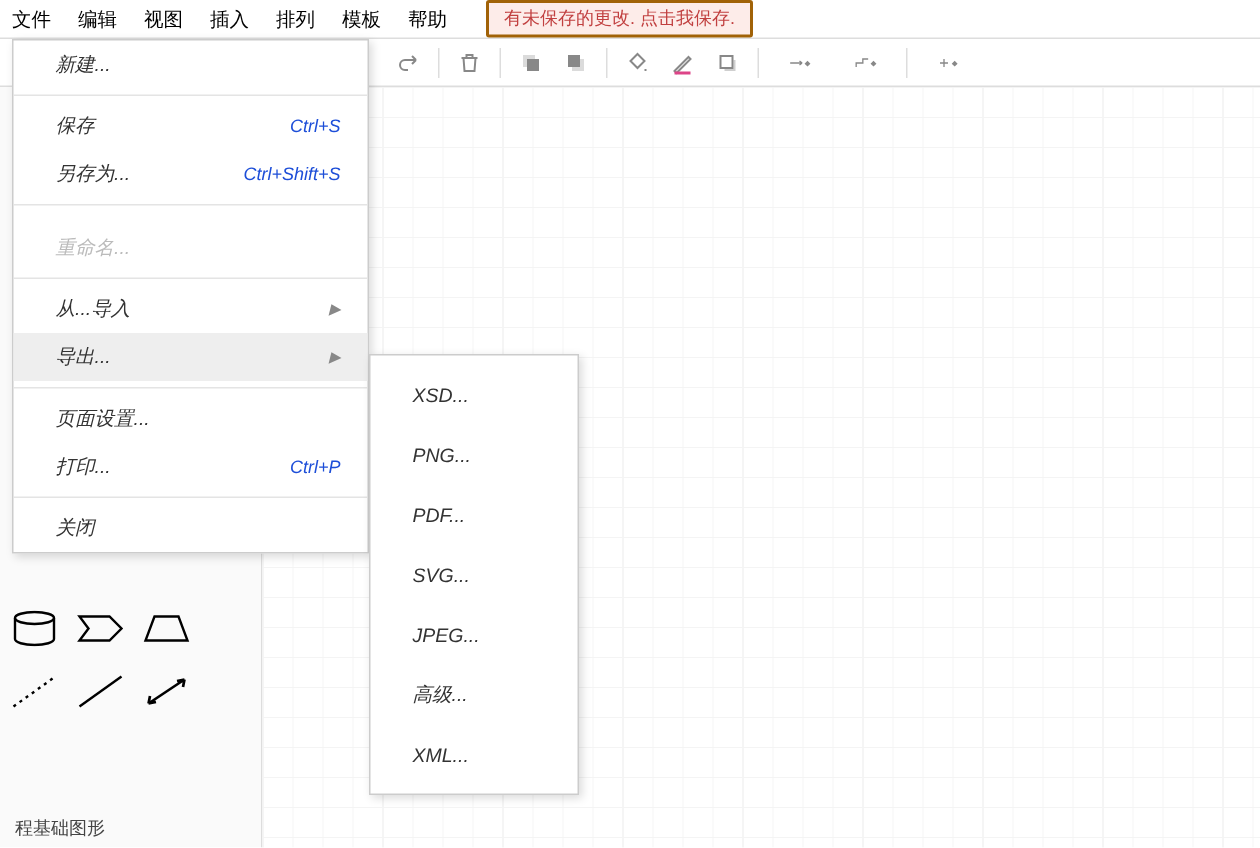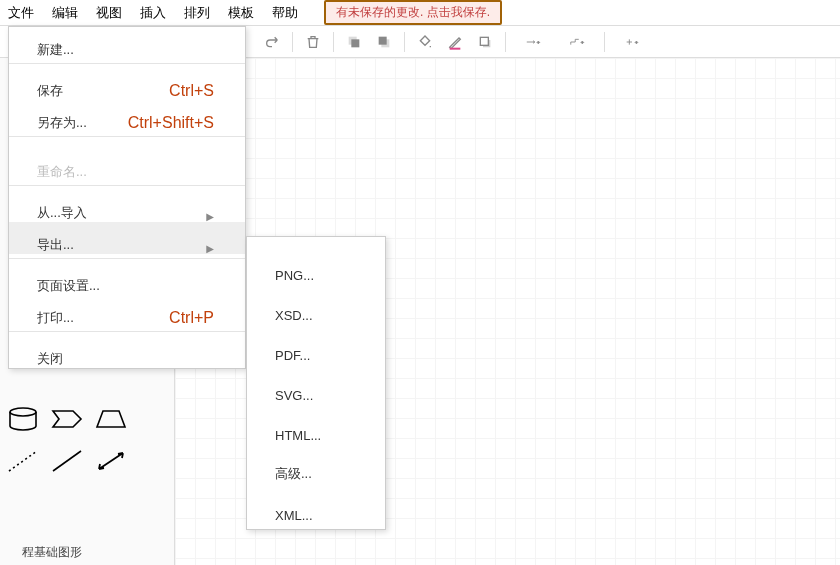--- a/index.html
+++ b/index.html
@@ -20,28 +20,28 @@
     linear-gradient(90deg, #f4f4f4 1px, transparent 1px),
     linear-gradient(#eaeaea 1px, transparent 1px),
     linear-gradient(90deg, #eaeaea 1px, transparent 1px);
   background-size: 20px 20px, 20px 20px, 80px 80px, 80px 80px;
 }
 
 .sidebar { position: absolute; left: 0; top: 58px; width: 175px; bottom: 0; background: #fafafa; border-right: 1px solid #ddd; }
 .shape-row { display: flex; padding: 8px 6px; gap: 10px; }
 .shape-cell { width: 34px; height: 26px; display: flex; align-items: center; justify-content: center; }
 .shape-cell svg { width: 32px; height: 24px; }
-.sidebar-footer { position: absolute; bottom: 0; left: 16px; right: 0; font-size: 12px; padding: 4px 6px; color: #444; font-family: Liberation Mono, monospace; }
+.sidebar-footer { position: absolute; bottom: 0; left: 4px; right: 0; font-size: 12px; padding: 4px 6px; color: #444; font-family: Liberation Mono, monospace; }
 
 .dropdown { position: absolute; background: #fff; border: 1px solid #ccc; box-shadow: 2px 2px 6px rgba(0,0,0,0.15); font-size: 13px; }
-.dropdown .item { display: flex; justify-content: space-between; align-items: flex-end; padding: 0 31px 0 28px; height: 32px; cursor: pointer; color: #333; white-space: nowrap; }
+.dropdown .item { display: flex; justify-content: space-between; align-items: center; padding: 0 18px 0 28px; height: 32px; cursor: pointer; color: #333; white-space: nowrap; font-style: italic; }
 .dropdown .item.disabled { color: #bbb; cursor: default; margin-top: 12px; }
 .dropdown .item.hover { background: #eee; }
 .dropdown .sep { height: 1px; background: #e4e4e4; margin: 4px 0; }
-.dropdown .shortcut { color: #c2410c; font-size: 16px; margin-left: 30px; }
+.dropdown .shortcut { color: #1d4ed8; font-size: 12px; margin-left: 30px; }
 .dropdown .arrow { color: #888; font-size: 10px; margin-left: 30px; }
 
 #main-menu { left: 8px; top: 26px; width: 238px; }
 #sub-menu  { left: 246px; top: 236px; width: 140px; padding: 6px 0; }
 #sub-menu .item { height: 40px; }
 
 .diagram { position: absolute; inset: 0; pointer-events: none; }
 </style>
 </head>
 <body>
@@ -216,33 +216,33 @@
       <span class="shortcut">Ctrl+P</span>
     </div>
   <div class="sep"></div>
   <div class="item">
       <span>关闭</span>
     </div>
 </div>
 
 <div id="sub-menu" class="dropdown">
   <div class="item">
+      <span>XSD...</span>
+    </div>
+  <div class="item">
       <span>PNG...</span>
     </div>
   <div class="item">
-      <span>XSD...</span>
-    </div>
-  <div class="item">
       <span>PDF...</span>
     </div>
   <div class="item">
       <span>SVG...</span>
     </div>
   <div class="item">
-      <span>HTML...</span>
+      <span>JPEG...</span>
     </div>
   <div class="item">
       <span>高级...</span>
     </div>
   <div class="item">
       <span>XML...</span>
     </div>
 </div>
 
 </body></html>

